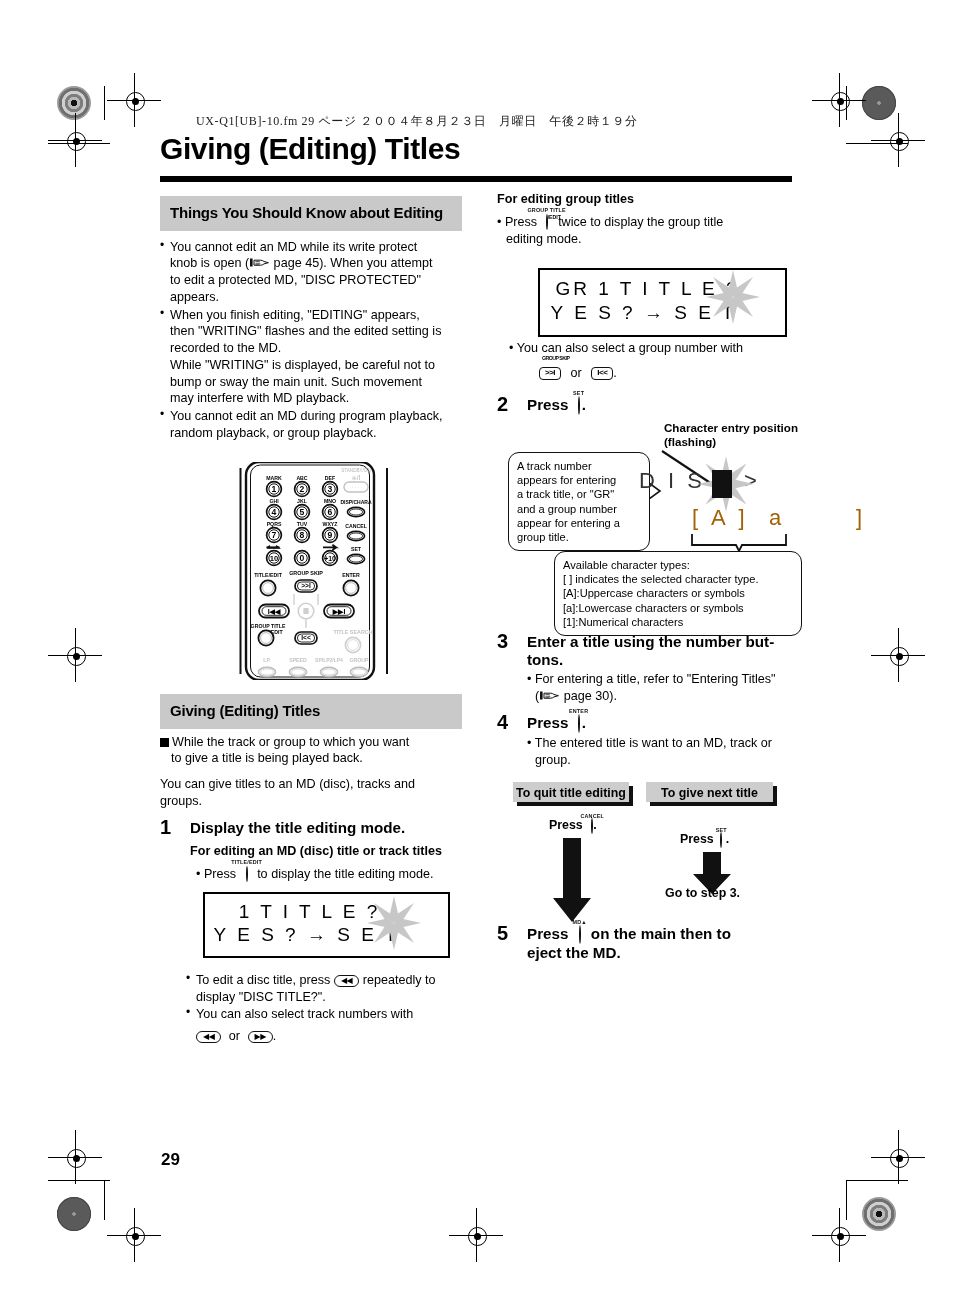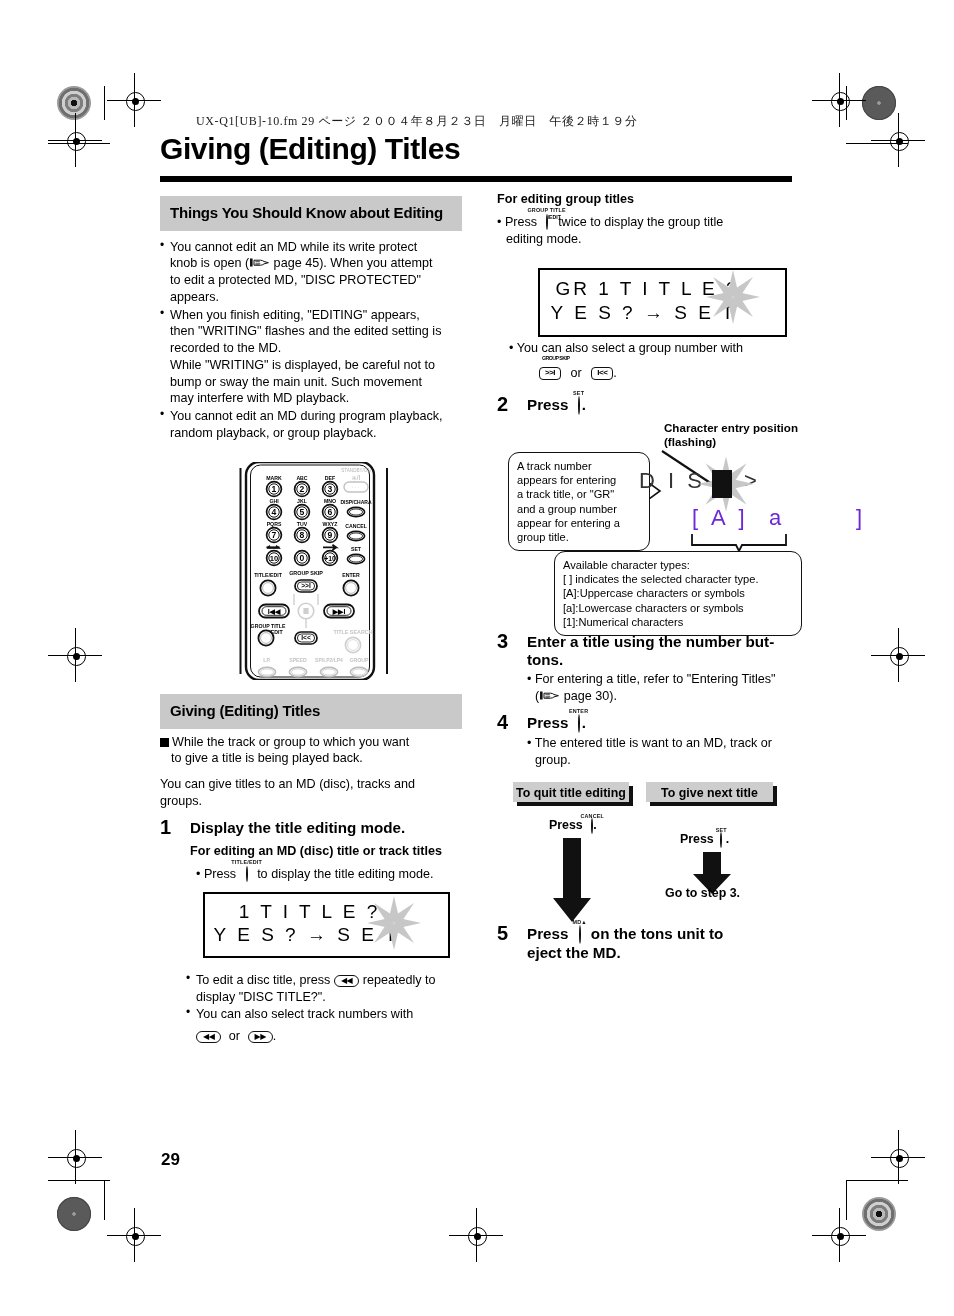--- a/index.html
+++ b/index.html
@@ -523,21 +523,21 @@
       <path d="M4 31 l20 4.6 7 -4.6 -7 -4.6z"></path>
         <path d="M58 31 l-20 4.6 -7 -4.6 7 -4.6z"></path>
       <path d="M11 11 l16 10.5 4 9.5 -9.5 -4z"></path>
         <path d="M51 11 l-16 10.5 -4 9.5 9.5 -4z"></path>
       <path d="M11 51 l16 -10.5 4 -9.5 -9.5 4z"></path>
         <path d="M51 51 l-16 -10.5 -4 -9.5 9.5 4z"></path>
     </g>
   </svg>
   <div style="position:absolute;left:712px;top:470px;width:20px;height:28px;background:#111;"></div>
 
-  <div style="position:absolute;left:692px;top:505px;font-size:22px;letter-spacing:4px;color:#6d28d9;white-space:pre;text-align:center;">[ A ]  a       ]</div>
+  <div style="position:absolute;left:692px;top:505px;font-size:22px;letter-spacing:4px;color:#a16207;white-space:pre;text-align:center;">[ A ]  a       ]</div>
 
   <svg style="position:absolute;left:690px;top:532px;" width="98" height="22">
     <path d="M2 2 L2 13 L46 13 L49 19 L52 13 L96 13 L96 2" fill="none" stroke="#111" stroke-width="1.8"></path>
   </svg>
 
   <div class="bub" style="left:554px;top:551px;width:230px;">
     <span>Available character types:</span><br>
     <span>[ ] indicates the selected character type.</span><br>
     <span>[A]:Uppercase characters or symbols</span><br>
     <span>[a]:Lowercase characters or symbols</span><br>
@@ -609,21 +609,21 @@
 
   <div style="position:absolute;left:497px;top:925px;width:300px;">
     <div class="step" style="margin-top:0;">
       <span class="n">5</span>
       <span class="h">
         <span>Press</span>
         <span class="key" style="margin:0 6px;">
           <span class="cap">MD▲</span>
           <span class="rnd" style="width:19px;height:19px;"></span>
         </span>
-        <span>on the tons unit to</span><br>
+        <span>on the main then to</span><br>
         <span>eject the MD.</span>
       </span>
     </div>
   </div>
 
   <div class="pagenum">29</div>
 
 </div>
 
 </body></html>

